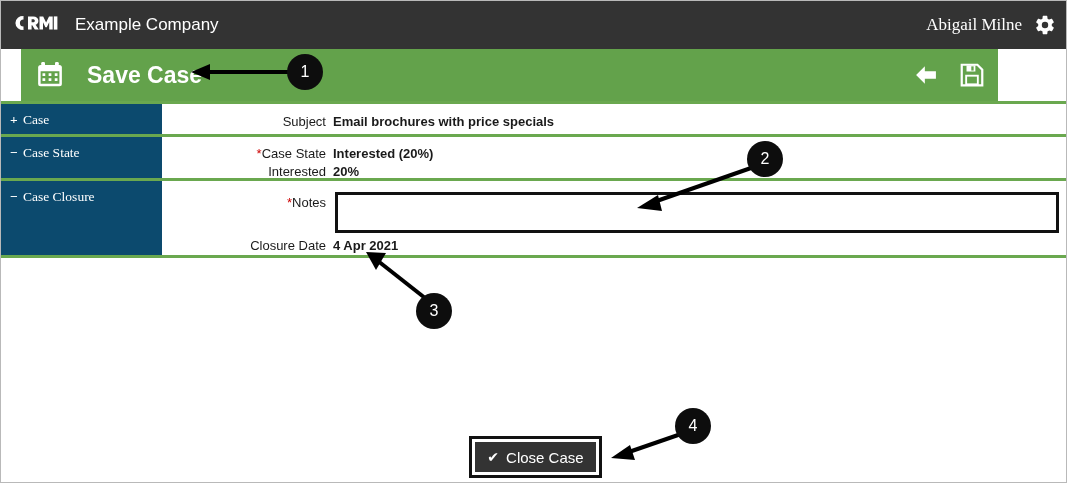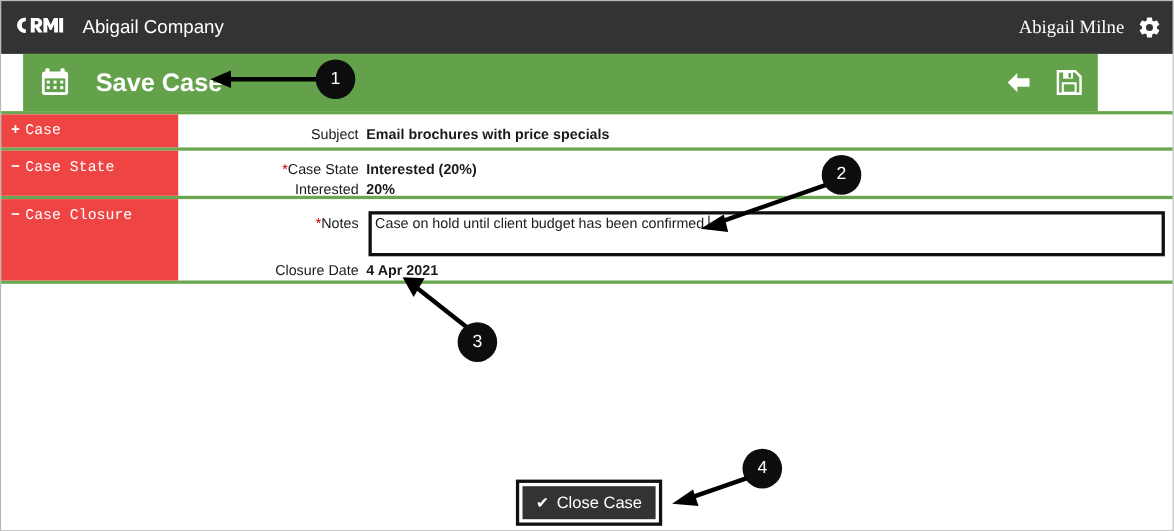--- a/index.html
+++ b/index.html
@@ -61,22 +61,22 @@
   }
   .cmd-right{margin-left:auto;display:flex;align-items:center;margin-right:12px;gap:18px;}
   .cmd-ic{width:28px;height:28px;display:block;}
 
   
   .greenline{
     position:absolute;left:0;width:1067px;height:3px;background:#6aa84f;
   }
   .sidebar-item{
     position:absolute;left:0;width:161px;
-    background:#ef4444;color:#ffffff;
-    font-size:13.5px;font-family:Liberation Mono, monospace;
+    background:#0c4a6e;color:#ffffff;
+    font-size:13.5px;font-family:Liberation Serif, serif;
     box-sizing:border-box;
     padding-left:9px;padding-top:8px;
   }
   .sidebar-item .sign{display:inline-block;width:13px;font-weight:bold;}
 
   .row{
     position:absolute;left:164px;width:900px;
     box-sizing:border-box;
   }
   .fieldline{display:flex;align-items:flex-start;font-size:13px;
@@ -141,21 +141,21 @@
   <div class="topbar">
     <div class="logo">
       <svg width="48" height="20" viewBox="0 0 48 20">
         <path d="M10.5 3.2a6.9 6.9 0 1 0 0 13.6 6.9 6.9 0 0 1 0-13.6z" fill="#fff"></path>
         <path d="M3.6 10a6.9 6.9 0 0 1 6.9-6.9v3.3A3.6 3.6 0 0 0 6.9 10a3.6 3.6 0 0 0 3.6 3.6v3.3A6.9 6.9 0 0 1 3.6 10z" fill="#fff"></path>
         <path d="M15 3.4h5.2c3.2 0 5.2 1.7 5.2 4.3 0 2-1 3.4-2.8 4l3.2 4.9h-4l-2.6-4.3h-.6v4.3H15V3.4zm3.6 2.8v3h1.3c1.2 0 1.9-.5 1.9-1.5s-.7-1.5-1.9-1.5h-1.3z" fill="#fff"></path>
         <path d="M26.5 3.4h3.7l2.9 6.2 2.9-6.2h3.7v13.2h-3.5V9.2l-2.4 5h-1.4l-2.4-5v7.4h-3.5V3.4z" fill="#fff"></path>
         <path d="M40.8 3.4h3.6v13.2h-3.6z" fill="#fff"></path>
       </svg>
     </div>
-    <div class="company">Abigail Company</div>
+    <div class="company">Example Company</div>
     <div class="topbar-right">
       <div class="username">Abigail Milne</div>
       <span class="gear">
         <svg width="22" height="22" viewBox="0 0 24 24">
           <path fill="#ffffff" d="M19.4 13a7.8 7.8 0 0 0 0-2l2.1-1.6a.5.5 0 0 0 .1-.6l-2-3.5a.5.5 0 0 0-.6-.2l-2.5 1a7.4 7.4 0 0 0-1.7-1L14.5 2.4a.5.5 0 0 0-.5-.4h-4a.5.5 0 0 0-.5.4L9.2 5.1a7.4 7.4 0 0 0-1.7 1l-2.5-1a.5.5 0 0 0-.6.2l-2 3.5a.5.5 0 0 0 .1.6L4.6 11a7.8 7.8 0 0 0 0 2l-2.1 1.6a.5.5 0 0 0-.1.6l2 3.5a.5.5 0 0 0 .6.2l2.5-1a7.4 7.4 0 0 0 1.7 1l.3 2.7a.5.5 0 0 0 .5.4h4a.5.5 0 0 0 .5-.4l.3-2.7a7.4 7.4 0 0 0 1.7-1l2.5 1a.5.5 0 0 0 .6-.2l2-3.5a.5.5 0 0 0-.1-.6L19.4 13zM12 15.5A3.5 3.5 0 1 1 15.5 12 3.5 3.5 0 0 1 12 15.5z"></path>
         </svg>
       </span>
     </div>
   </div>
 
@@ -232,21 +232,20 @@
     </div>
   </div>
 
   <div class="row" style="top:194px;">
     <div class="fieldline">
       <div class="flabel"><span class="req">*</span><span>Notes</span></div>
     </div>
   </div>
 
   <div class="notes-box"></div>
-  <div class="notes-text"><span>Case on hold until client budget has been confirmed.</span><span class="caret"></span></div>
 
   <div class="row" style="top:237px;">
     <div class="fieldline">
       <div class="flabel">Closure Date</div>
       <div class="fvalue">4 Apr 2021</div>
     </div>
   </div>
 
   <div class="btn-highlight"></div>
   <div class="close-btn">

